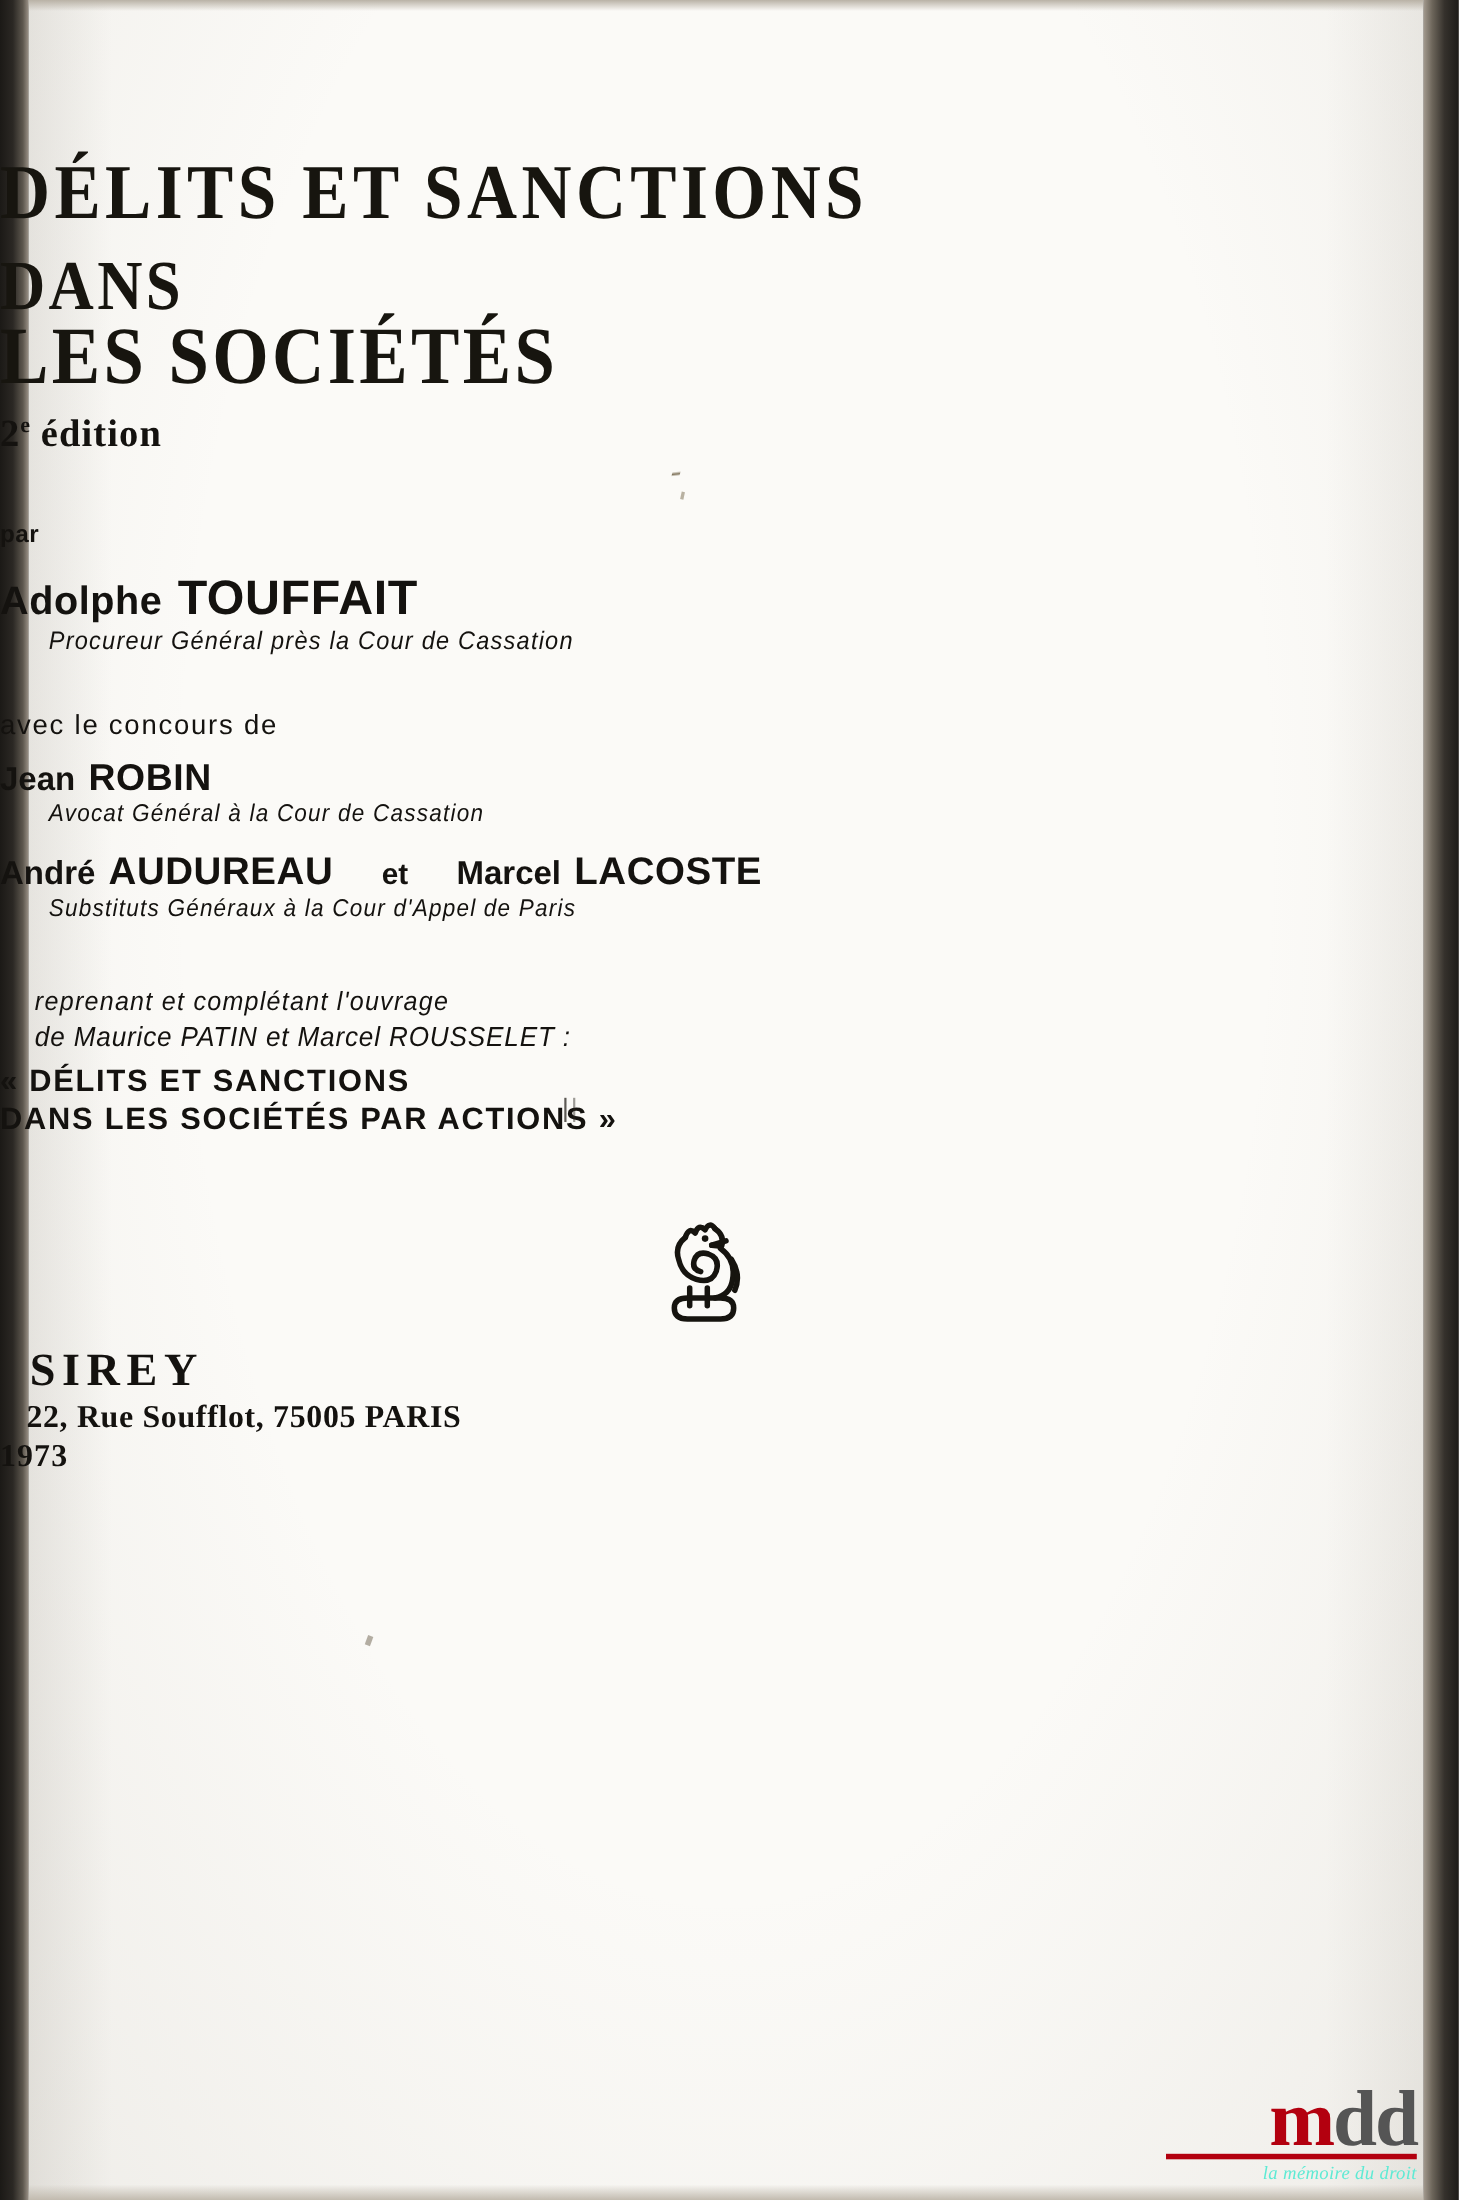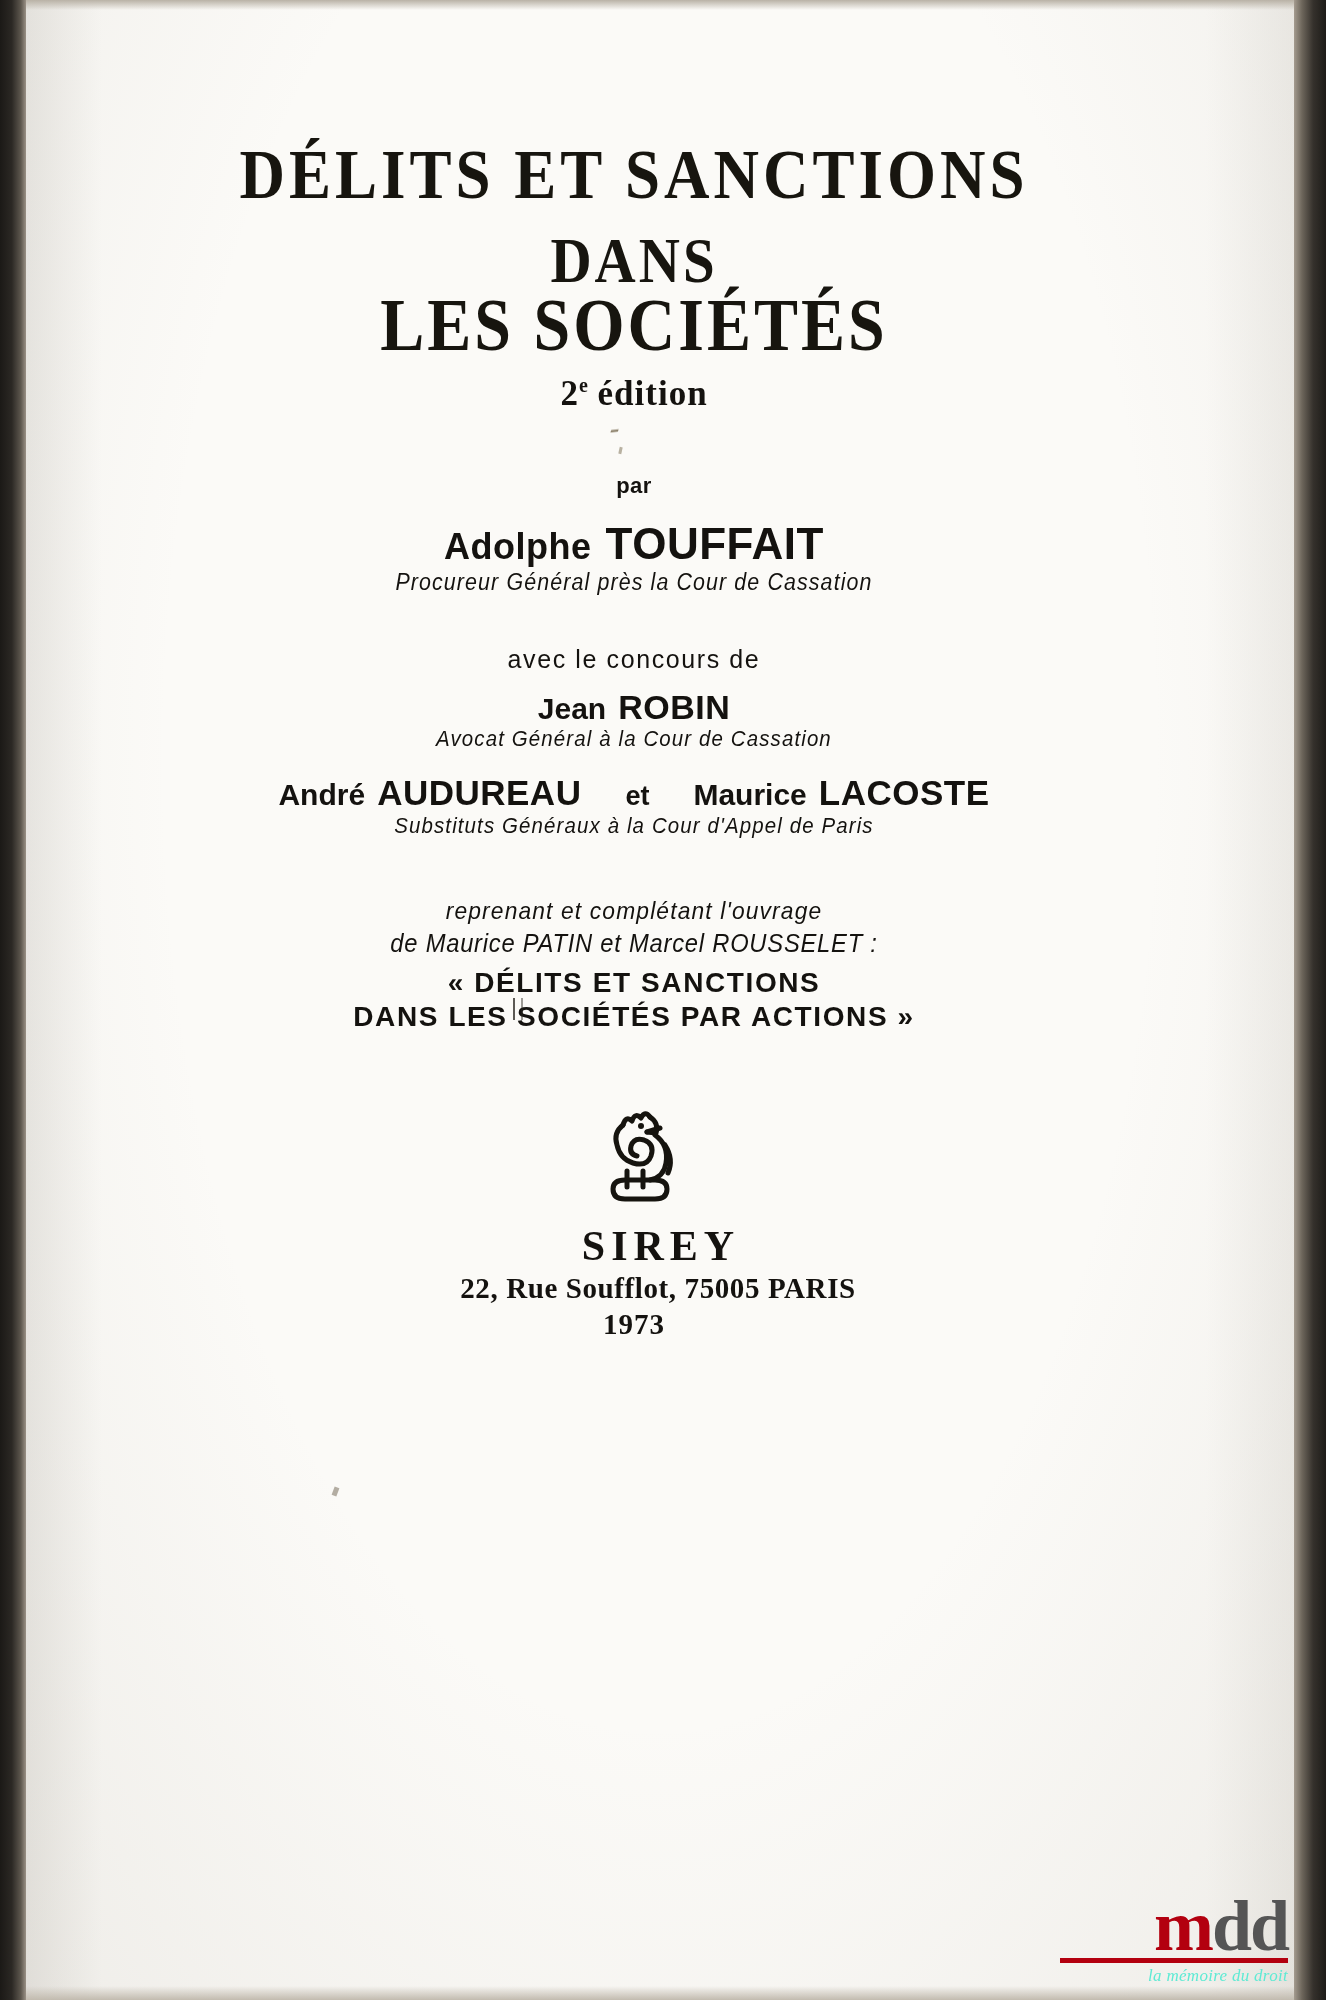--- a/index.html
+++ b/index.html
@@ -35,21 +35,21 @@
     background:linear-gradient(to bottom,#b9b2a6,rgba(251,250,247,0));
   }
   #page-edge-bottom{
     position:absolute;left:26px;bottom:0;width:1268px;height:14px;
     background:linear-gradient(to top,#c2bbaf,rgba(251,250,247,0));
   }
 
   
   .content{
     position:absolute;left:0;top:0;width:1268px;height:2000px;
-    text-align:center;color:#14120f;
+    color:#14120f;
   }
 
   
   .title-line{
     font-family:"Liberation Serif", serif;
     font-weight:700;
     color:#17150f;
     line-height:1;
     white-space:nowrap;
   }
@@ -245,21 +245,21 @@
     <div class="qual" id="author-qual">Procureur Général près la Cour de Cassation</div>
 
     <div id="c1-name">
       <span class="first">Jean</span><span class="last">ROBIN</span>
     </div>
 
     <div id="with-label">avec le concours de</div>
     <div class="qual" id="c1-qual">Avocat Général à la Cour de Cassation</div>
 
     <div id="c2-line">
-      <span class="first">André</span><span class="last">AUDUREAU</span><span class="conj">et</span><span class="first">Maurice</span><span class="last">LACOSTE</span>
+      <span class="first">André</span><span class="last">AUDUREAU</span><span class="conj">et</span><span class="first">Marcel</span><span class="last">LACOSTE</span>
     </div>
     <div class="qual" id="c2-qual">Substituts Généraux à la Cour d'Appel de Paris</div>
 
     <div id="rep-1">reprenant et complétant l'ouvrage</div>
     <div id="rep-2">de Maurice PATIN et Marcel ROUSSELET :</div>
     <div id="quoted-1">« DÉLITS  ET  SANCTIONS</div>
     <div id="quoted-2">DANS  LES  SOCIÉTÉS  PAR  ACTIONS »</div>
     <div id="quoted-artifact"></div>
 
     <div id="logo">

